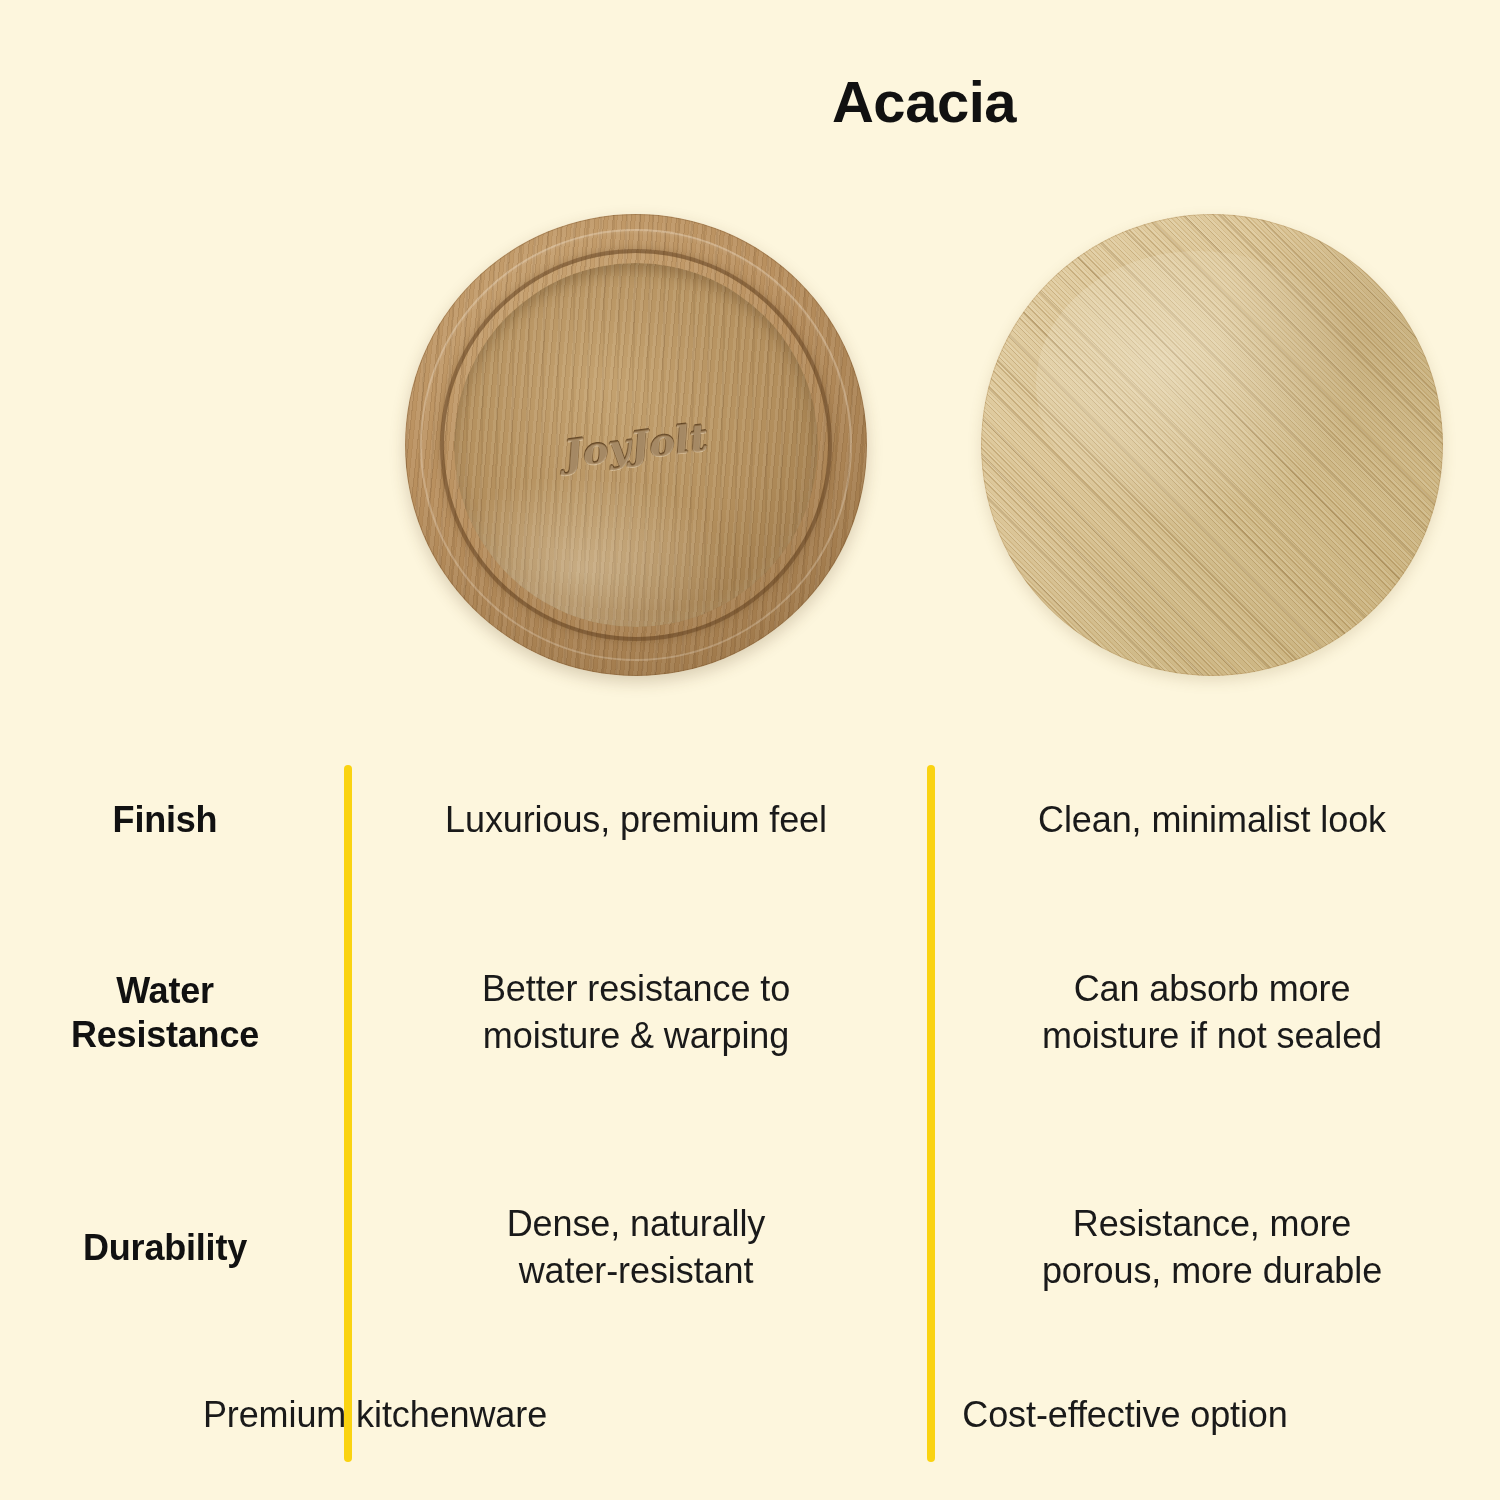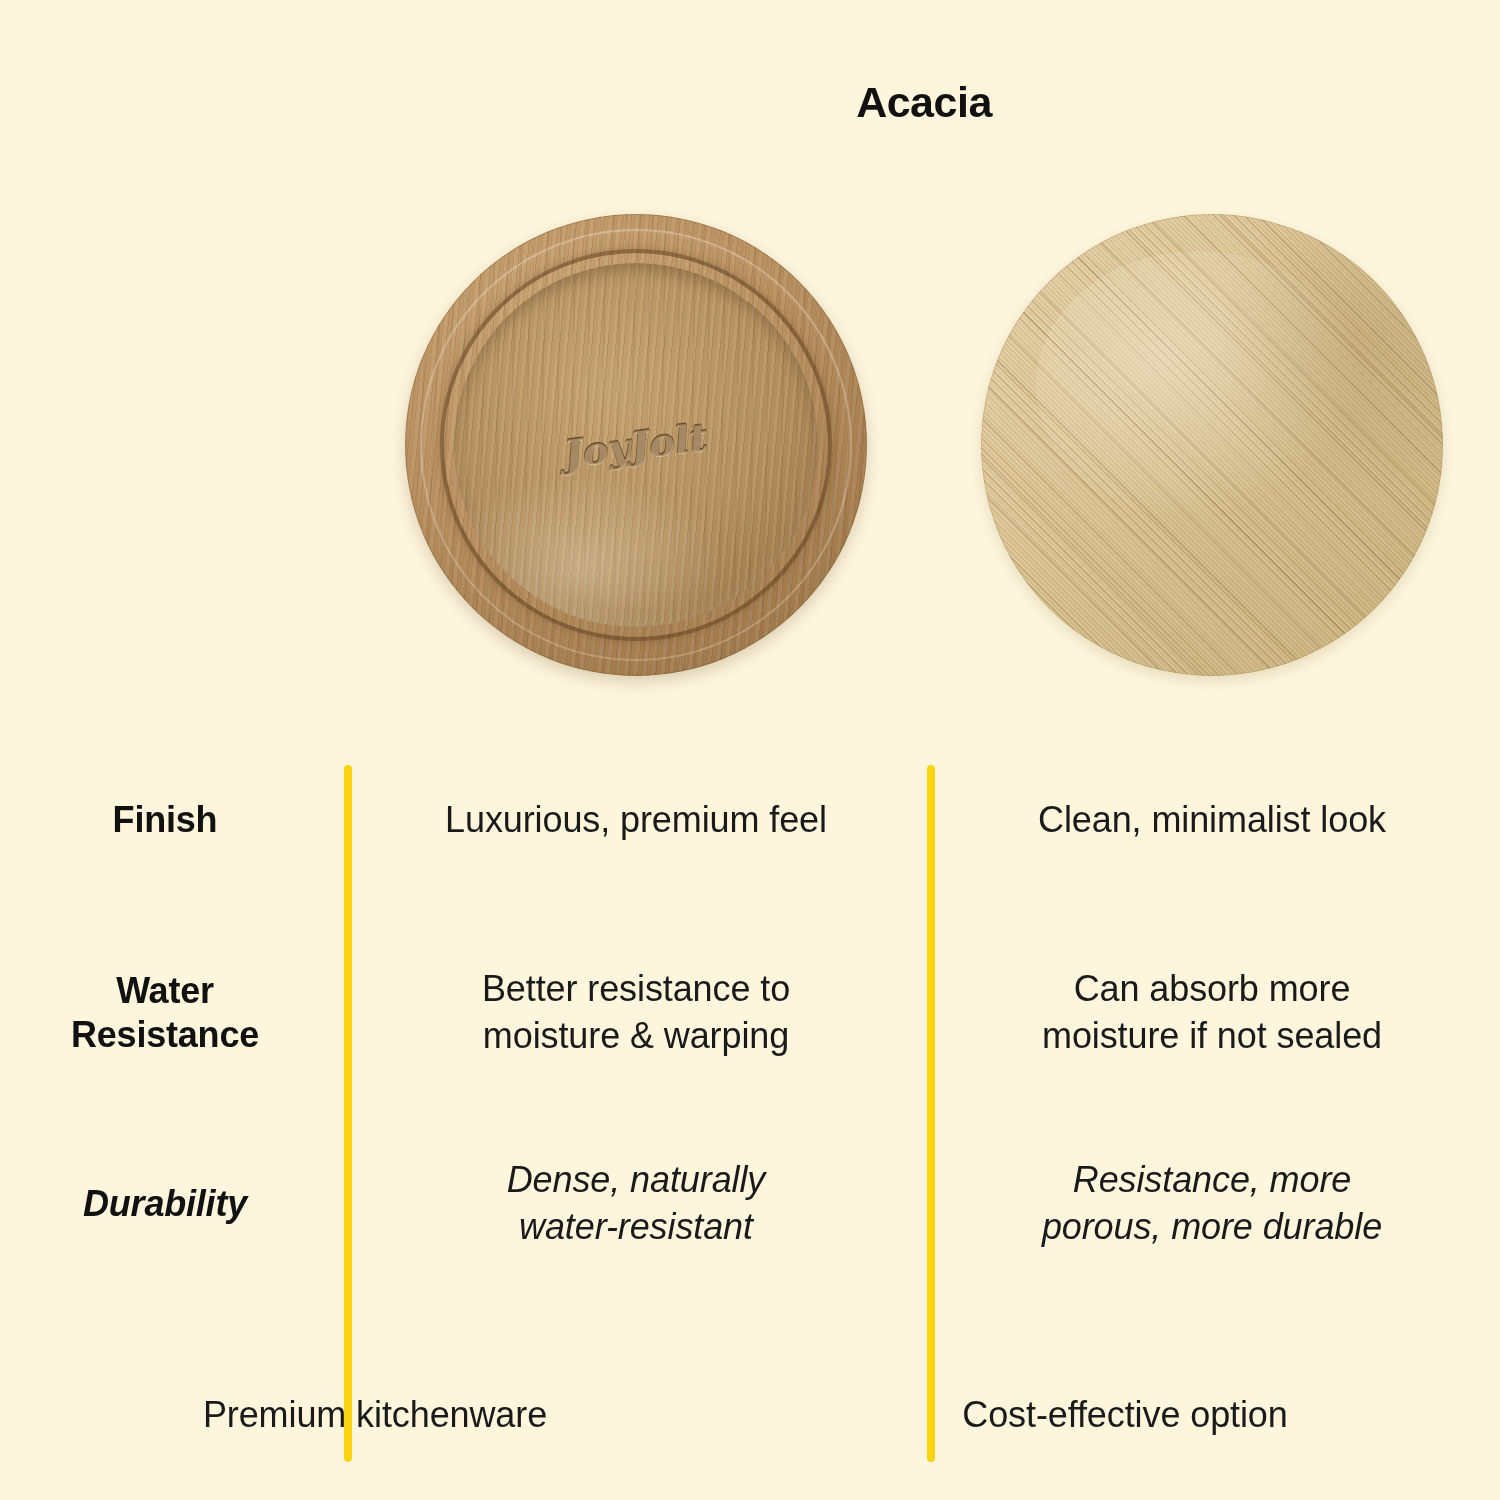--- a/index.html
+++ b/index.html
@@ -31,21 +31,21 @@
     display: flex;
   }
   .header-spacer { width: 348px; flex: none; }
   .header-cell {
     flex: 1;
     display: flex;
     align-items: center;
     justify-content: center;
   }
   .header-title {
-    font-size: 43px;
+    font-size: 58px;
     font-weight: 700;
     color: #111111;
     letter-spacing: -0.5px;
     line-height: 1;
   }
 
   
   .products-row {
     position: absolute;
     top: 195px;
@@ -253,21 +253,21 @@
   }
   .row {
     position: absolute;
     left: 0;
     width: 1500px;
     display: flex;
     align-items: center;
   }
   .row-finish     { top: 20px;  height: 120px; }
   .row-water      { top: 200px; height: 145px; }
-  .row-durability { top: 391px; height: 145px; font-style: italic; }
+  .row-durability { top: 435px; height: 145px; }
   .row-quality    { top: 615px; height: 120px; }
 
   .cell-label {
     width: 348px;
     flex: none;
     display: flex;
     align-items: center;
     justify-content: center;
     padding-right: 18px;
     box-sizing: border-box;

